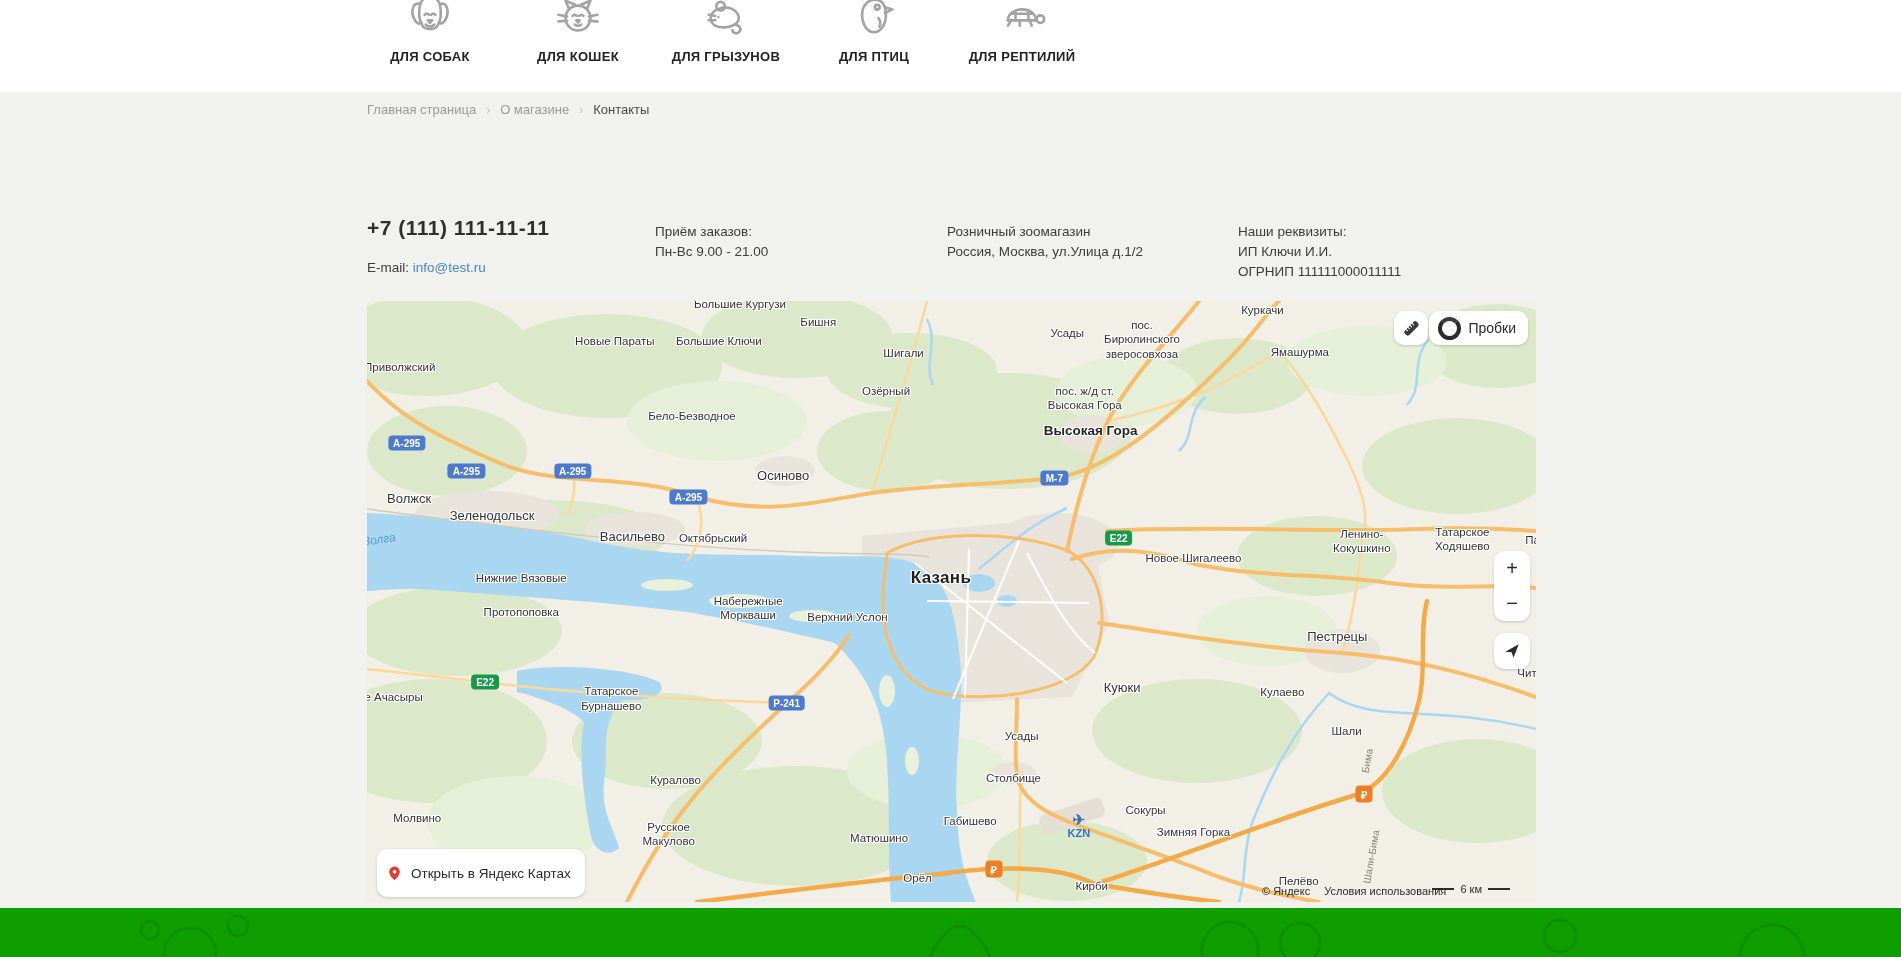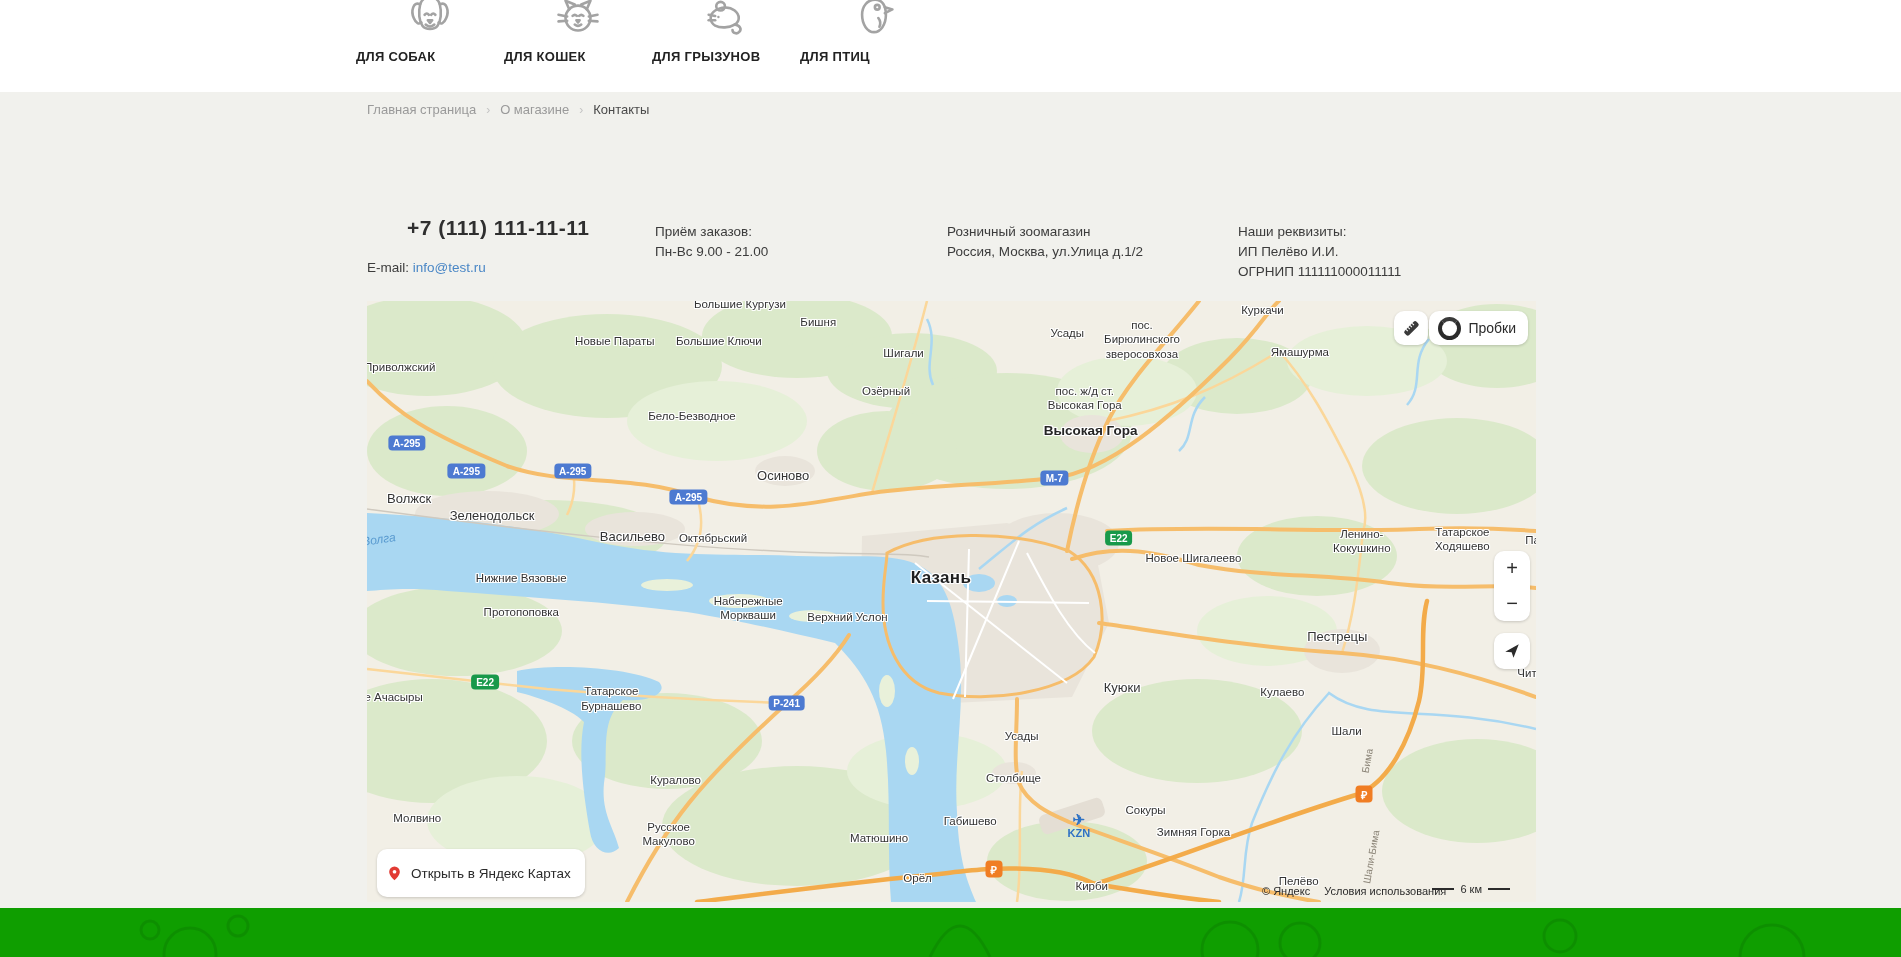--- a/index.html
+++ b/index.html
@@ -3,31 +3,31 @@
 <meta charset="utf-8">
 <style>
   html,body{margin:0;padding:0;}
   body{
     width:1901px;height:957px;position:relative;overflow:hidden;
     font-family:"Liberation Sans",sans-serif;background:#fff;
   }
   
   .topbar{position:absolute;top:0;left:0;width:1901px;height:92px;background:#fff;}
   .nav{position:absolute;left:356px;top:0;display:flex;}
-  .nav-item{width:148px;display:flex;flex-direction:column;cursor:pointer;}
+  .nav-item{width:148px;display:flex;flex-direction:column;align-items:center;cursor:pointer;}
   .nav-icon{height:44px;overflow:hidden;display:flex;align-items:flex-end;justify-content:center;}
   .nav-icon svg{width:52px;height:54px;stroke:#a3a3a3;fill:none;stroke-width:2.4;stroke-linecap:round;stroke-linejoin:round;}
   .nav-label{margin-top:5px;font-size:13px;font-weight:bold;color:#222;letter-spacing:.3px;white-space:nowrap;}
   
   .content{position:absolute;top:92px;left:0;width:1901px;height:816px;background:#f1f1ed;}
   .breadcrumb{position:absolute;left:367px;top:10px;font-size:13px;color:#9a9a9a;display:flex;align-items:center;}
   .breadcrumb .bc-link{color:#9a9a9a;cursor:pointer;}
   .breadcrumb .bc-sep{color:#c4c4c4;margin:0 10px;font-size:12px;}
   .breadcrumb .bc-current{color:#4a4a4a;}
-  .phone{position:absolute;left:367px;top:124px;font-size:21px;font-weight:bold;color:#2f2f2f;letter-spacing:.5px;margin-left:40px;}
+  .phone{position:absolute;left:367px;top:124px;font-size:21px;font-weight:bold;color:#2f2f2f;letter-spacing:.5px;}
   .email-line{position:absolute;left:367px;top:168px;font-size:13.5px;color:#3c3c3c;}
   .email-line a{color:#4a87c6;text-decoration:none;cursor:pointer;}
   .ccol{position:absolute;top:130px;font-size:13.5px;color:#3c3c3c;line-height:20px;}
   #col-orders{left:655px;}
   #col-store{left:947px;}
   #col-req{left:1238px;}
   
   .map{position:absolute;left:367px;top:209px;width:1169px;height:601px;overflow:hidden;background:#f2efe6;cursor:grab;}
   .map svg.geo{position:absolute;left:0;top:0;width:1169px;height:601px;}
   .mlabel{position:absolute;transform:translate(-50%,-50%);font-size:11.5px;color:#333;white-space:pre-line;
@@ -118,20 +118,36 @@
         <div class="nav-icon">
           <svg viewBox="0 0 48 48">
             <path d="M25 8 c-7 0 -12 6 -12 14 c0 9 5 16 11 16 c6 0 11 -7 11 -16 c0 -8 -3 -14 -10 -14 z"></path>
             <circle cx="27" cy="15" r="2.2"></circle>
             <path d="M34 15 l7 2 l-7 3.5"></path>
             <path d="M28 25 q3 4 1 8"></path>
           </svg>
         </div>
         <div class="nav-label">ДЛЯ ПТИЦ</div>
       </div>
+      <div class="nav-item">
+        <div class="nav-icon">
+          <svg viewBox="0 0 48 48">
+            <path d="M11 27 a13 10 0 0 1 26 0 z"></path>
+            <path d="M11 27 h26"></path>
+            <path d="M18 27 v-7"></path>
+            <path d="M30 27 v-7"></path>
+            <path d="M14 21 h20"></path>
+            <circle cx="41" cy="26" r="3.5"></circle>
+            <path d="M14 27 l-3 5"></path>
+            <path d="M22 27 v5"></path>
+            <path d="M31 27 l2 5"></path>
+          </svg>
+        </div>
+        <div class="nav-label">ДЛЯ РЕПТИЛИЙ</div>
+      </div>
     </div>
 </div>
 
 <div class="content">
 
   <div class="breadcrumb">
       <span class="bc-link">Главная страница</span>
       <span class="bc-sep">›</span>
       <span class="bc-link">О магазине</span>
       <span class="bc-sep">›</span>
@@ -147,21 +163,21 @@
   <div class="ccol" id="col-orders">
     <div>Приём заказов:</div>
     <div>Пн-Вс 9.00 - 21.00</div>
   </div>
   <div class="ccol" id="col-store">
     <div>Розничный зоомагазин</div>
     <div>Россия, Москва, ул.Улица д.1/2</div>
   </div>
   <div class="ccol" id="col-req">
     <div>Наши реквизиты:</div>
-    <div>ИП Пелёво И.И.</div>
+    <div>ИП Ключи И.И.</div>
     <div>ОГРНИП 111111000011111</div>
   </div>
 
   <div class="map">
     <svg class="geo" viewBox="0 0 1169 601" preserveAspectRatio="none">
       <rect width="1169" height="601" fill="#f2efe6"></rect>
       <g fill="#dbe9ca">
         <ellipse cx="60" cy="45" rx="100" ry="50"></ellipse>
           <ellipse cx="240" cy="65" rx="115" ry="52"></ellipse>
         <ellipse cx="430" cy="35" rx="95" ry="42"></ellipse>

